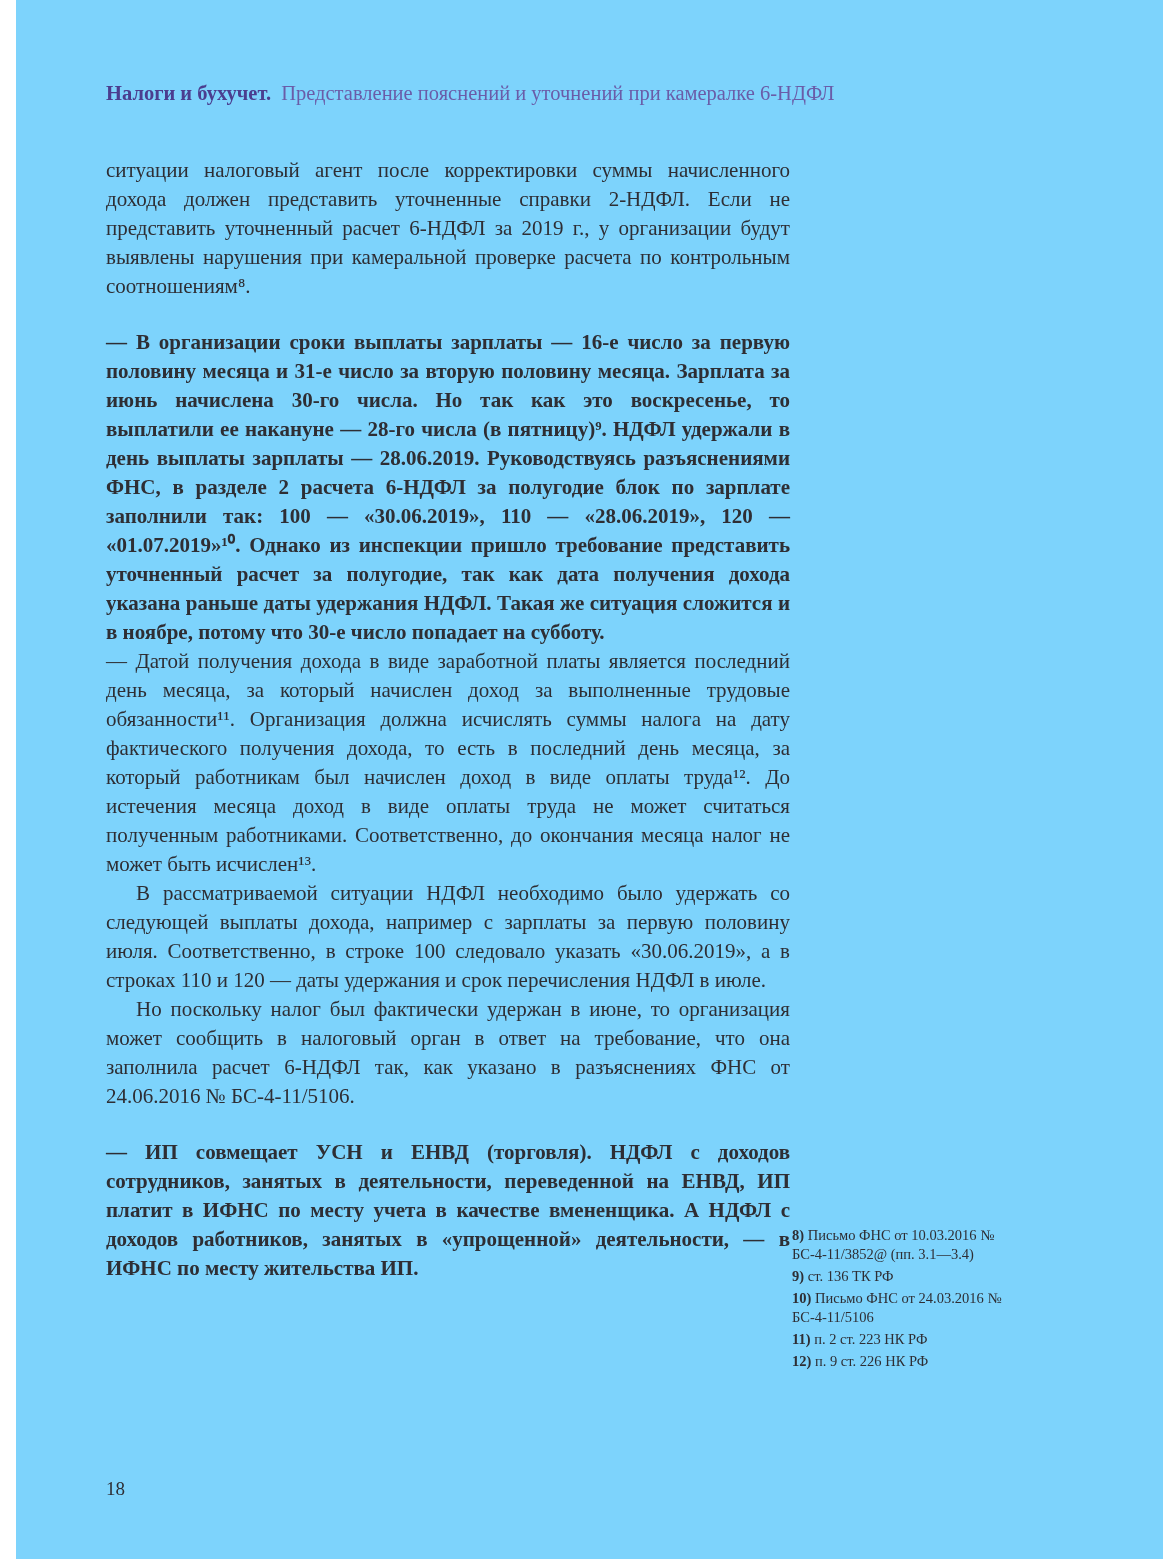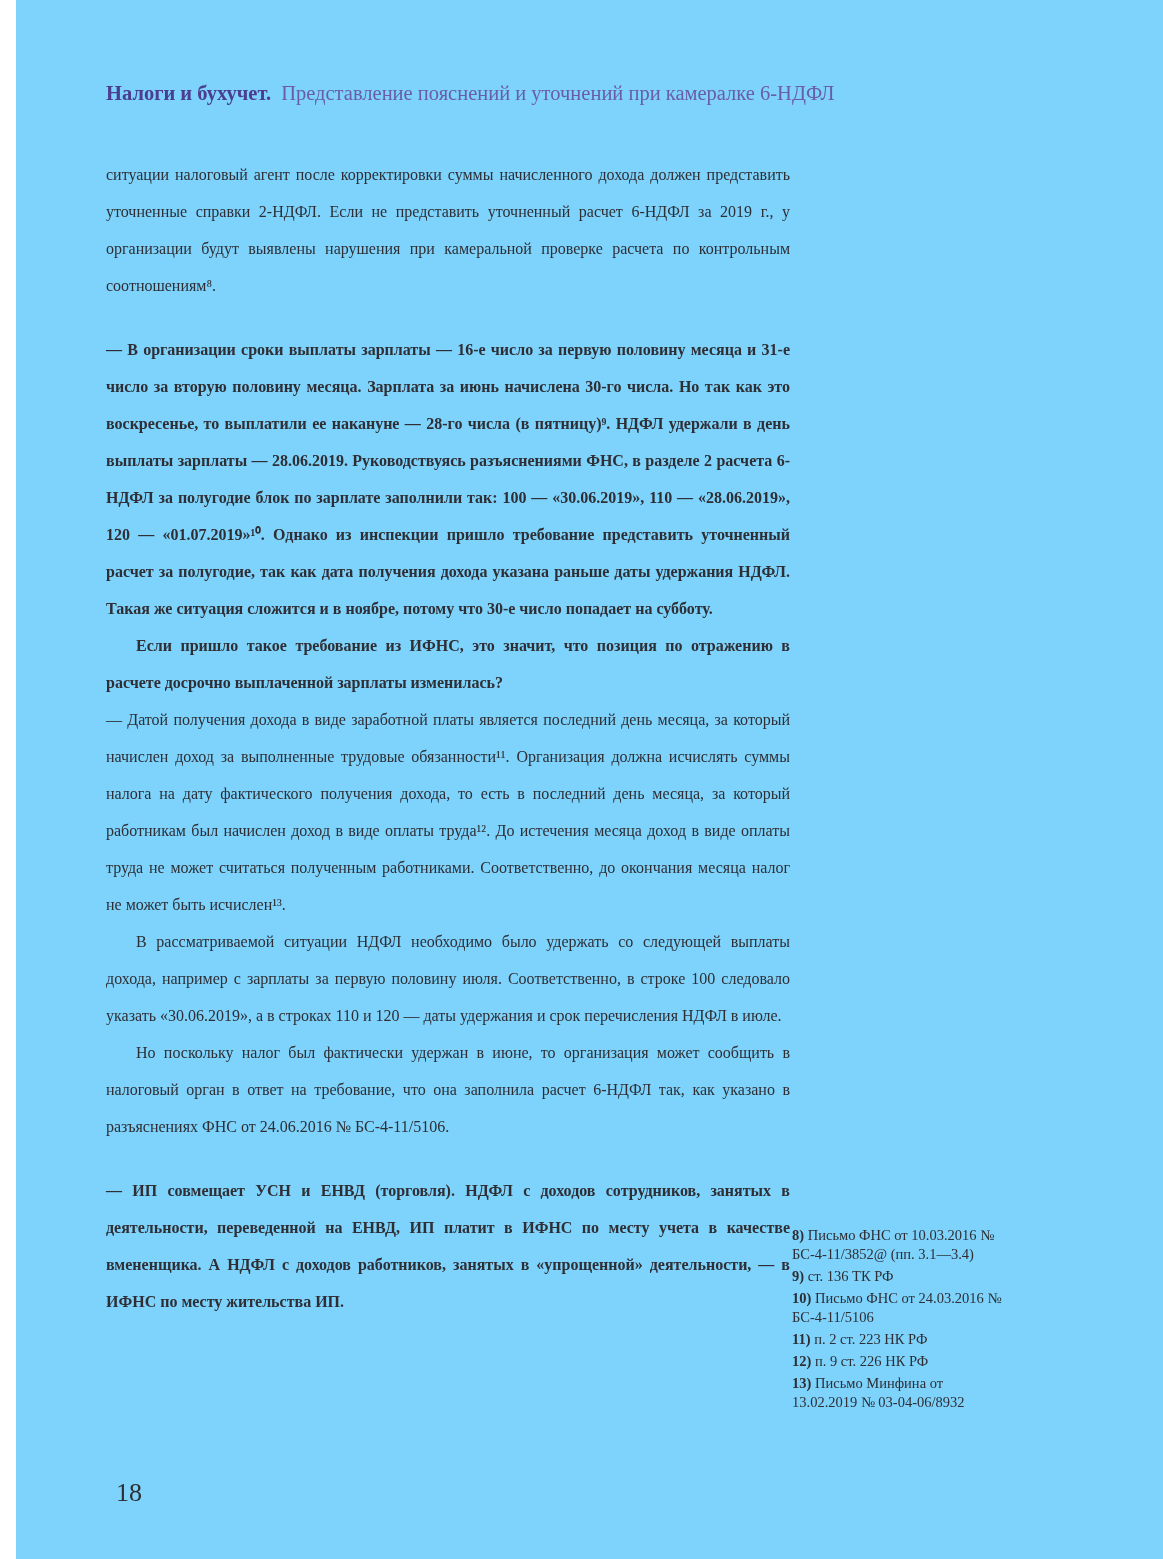--- a/index.html
+++ b/index.html
@@ -28,72 +28,70 @@
   }
   .header-title {
     color: #6a5ca8;
     margin-left: 5px;
   }
   .main-col {
     position: absolute;
     left: 90px;
     top: 156px;
     width: 684px;
-    font-size: 16px;
-    line-height: 37px;
+    font-size: 21px;
+    line-height: 29px;
     text-align: justify;
   }
   .para { margin: 0; }
   .para.bold { font-weight: bold; }
   .para.indent { text-indent: 30px; }
   .para.mt { margin-top: 27px; }
   .footnotes {
     position: absolute;
     left: 776px;
     top: 1226px;
     width: 218px;
     font-size: 14.5px;
     line-height: 19px;
     color: #2e2e34;
     text-align: left;
   }
   .footnote { margin: 0 0 3px 0; }
   .fn-num { font-weight: bold; }
   .page-number {
     position: absolute;
-    left: 100px;
+    left: 90px;
     top: 1478px;
-    font-size: 26px;
+    font-size: 19px;
     color: #2e2e34;
   }
 </style>
 </head>
 <body>
 
 <div class="page">
 
   <header class="doc-header">
     <span class="brand">Налоги и бухучет.</span>
     <span class="header-title">Представление пояснений и уточнений при камералке 6-НДФЛ</span>
   </header>
 
   <main class="main-col">
     <p class="para">ситуации налоговый агент после корректировки суммы начисленного дохода должен представить уточненные справки 2-НДФЛ. Если не представить уточненный расчет 6-НДФЛ за 2019 г., у организации будут выявлены нарушения при камеральной проверке расчета по контрольным соотношениям⁸.</p>
     <p class="para bold mt">—  В организации сроки выплаты зарплаты — 16-е число за первую половину месяца и 31-е число за вторую половину месяца. Зарплата за июнь начислена 30-го числа. Но так как это воскресенье, то выплатили ее накануне — 28-го числа (в пятницу)⁹. НДФЛ удержали в день выплаты зарплаты — 28.06.2019. Руководствуясь разъяснениями ФНС, в разделе 2 расчета 6-НДФЛ за полугодие блок по зарплате заполнили так: 100 — «30.06.2019», 110 — «28.06.2019», 120 — «01.07.2019»¹⁰. Однако из инспекции пришло требование представить уточненный расчет за полугодие, так как дата получения дохода указана раньше даты удержания НДФЛ. Такая же ситуация сложится и в ноябре, потому что 30-е число попадает на субботу.</p>
-    <p class="para bold indent">Если пришло такое требование из ИФНС, это значит, что позиция по отражению в расчете досрочно выплаченной зарплаты изменилась?</p>
     <p class="para">—  Датой получения дохода в виде заработной платы является последний день месяца, за который начислен доход за выполненные трудовые обязанности¹¹. Организация должна исчислять суммы налога на дату фактического получения дохода, то есть в последний день месяца, за который работникам был начислен доход в виде оплаты труда¹². До истечения месяца доход в виде оплаты труда не может считаться полученным работниками. Соответственно, до окончания месяца налог не может быть исчислен¹³.</p>
     <p class="para indent">В рассматриваемой ситуации НДФЛ необходимо было удержать со следующей выплаты дохода, например с зарплаты за первую половину июля. Соответственно, в строке 100 следовало указать «30.06.2019», а в строках 110 и 120 — даты удержания и срок перечисления НДФЛ в июле.</p>
     <p class="para indent">Но поскольку налог был фактически удержан в июне, то организация может сообщить в налоговый орган в ответ на требование, что она заполнила расчет 6-НДФЛ так, как указано в разъяснениях ФНС от 24.06.2016 № БС-4-11/5106.</p>
     <p class="para bold mt">—  ИП совмещает УСН и ЕНВД (торговля). НДФЛ с доходов сотрудников, занятых в деятельности, переведенной на ЕНВД, ИП платит в ИФНС по месту учета в качестве вмененщика. А НДФЛ с доходов работников, занятых в «упрощенной» деятельности, — в ИФНС по месту жительства ИП.</p>
   </main>
 
   <aside class="footnotes">
     <p class="footnote"><span class="fn-num">8)</span> <span>Письмо ФНС от 10.03.2016 № БС-4-11/3852@ (пп. 3.1—3.4)</span></p>
     <p class="footnote"><span class="fn-num">9)</span> <span>ст. 136 ТК РФ</span></p>
     <p class="footnote"><span class="fn-num">10)</span> <span>Письмо ФНС от 24.03.2016 № БС-4-11/5106</span></p>
     <p class="footnote"><span class="fn-num">11)</span> <span>п. 2 ст. 223 НК РФ</span></p>
     <p class="footnote"><span class="fn-num">12)</span> <span>п. 9 ст. 226 НК РФ</span></p>
-    <p class="footnote"><span class="fn-num">13)</span> <span>Письмо Минфина от 13.02.2019 № 03-04-06/8932</span></p>
   </aside>
 
   <div class="page-number">18</div>
 
 </div>
 
 </body></html>

